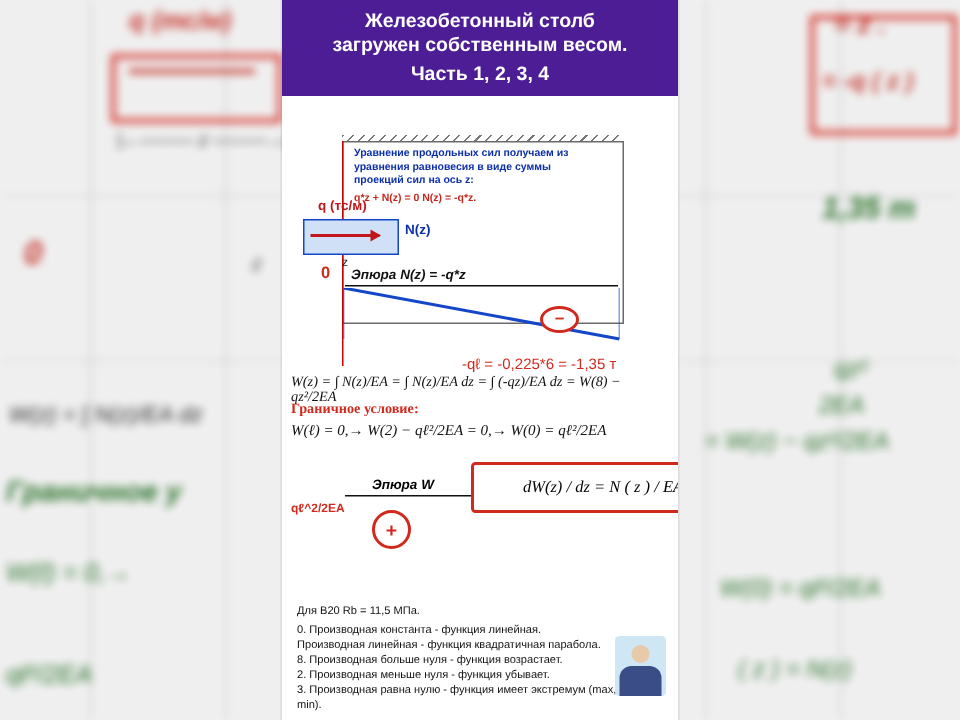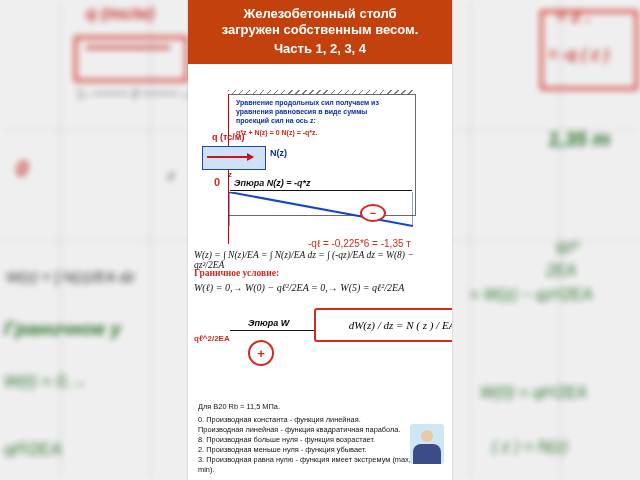--- a/index.html
+++ b/index.html
@@ -43,21 +43,21 @@
   .card{
     position:absolute;left:188px;top:0;width:264px;height:480px;
     background:#ffffff;
     box-shadow:0 0 0 1px rgba(0,0,0,.08);
     overflow:hidden;
   }
 
   
   .banner{
     position:absolute;left:188px;top:0;width:264px;
-    background:#c2410c;
+    background:#4c1d95;
     color:#ffffff;
     text-align:center;
     font-weight:bold;
     font-size:13px;
     line-height:16px;
     padding:6px 4px 7px 4px;
     box-sizing:border-box;
     z-index:8;
   }
   .banner .l3{display:block;margin-top:3px;}
@@ -242,21 +242,21 @@
       <line x1="0" y1="0" x2="184" y2="34" stroke="#1446c8" stroke-width="2"></line>
       <line x1="0" y1="0" x2="0" y2="34" stroke="#1446c8" stroke-width="1"></line>
       <line x1="184" y1="0" x2="184" y2="34" stroke="#1446c8" stroke-width="1"></line>
     </svg>
     <div class="minus-badge">−</div>
     <div class="qe-note">-qℓ = -0,225*6 = -1,35 т</div>
   </div>
 
   <div class="frow f-w">W(z) = ∫ N(z)/EA = ∫ N(z)/EA dz = ∫ (-qz)/EA dz = W(8) − qz²/2EA</div>
   <div class="frow f-gran">Граничное условие:</div>
-  <div class="frow f-gran2">W(ℓ) = 0,→    W(0) − qℓ²/2EA = 0,→ W(5) = qℓ²/2EA</div>
+  <div class="frow f-gran2">W(ℓ) = 0,→    W(2) − qℓ²/2EA = 0,→ W(0) = qℓ²/2EA</div>
 
   <div class="epura-w">Эпюра  W</div>
   <div class="epura-w-rule"></div>
   <div class="qe2-note">qℓ^2/2EA</div>
   <div class="plus-badge">+</div>
   <div class="dwdz-box">dW(z) / dz  =  N ( z ) / EA</div>
 
 
   <div class="bullets">
     <div>Для В20 Rb = 11,5 МПа.</div>

